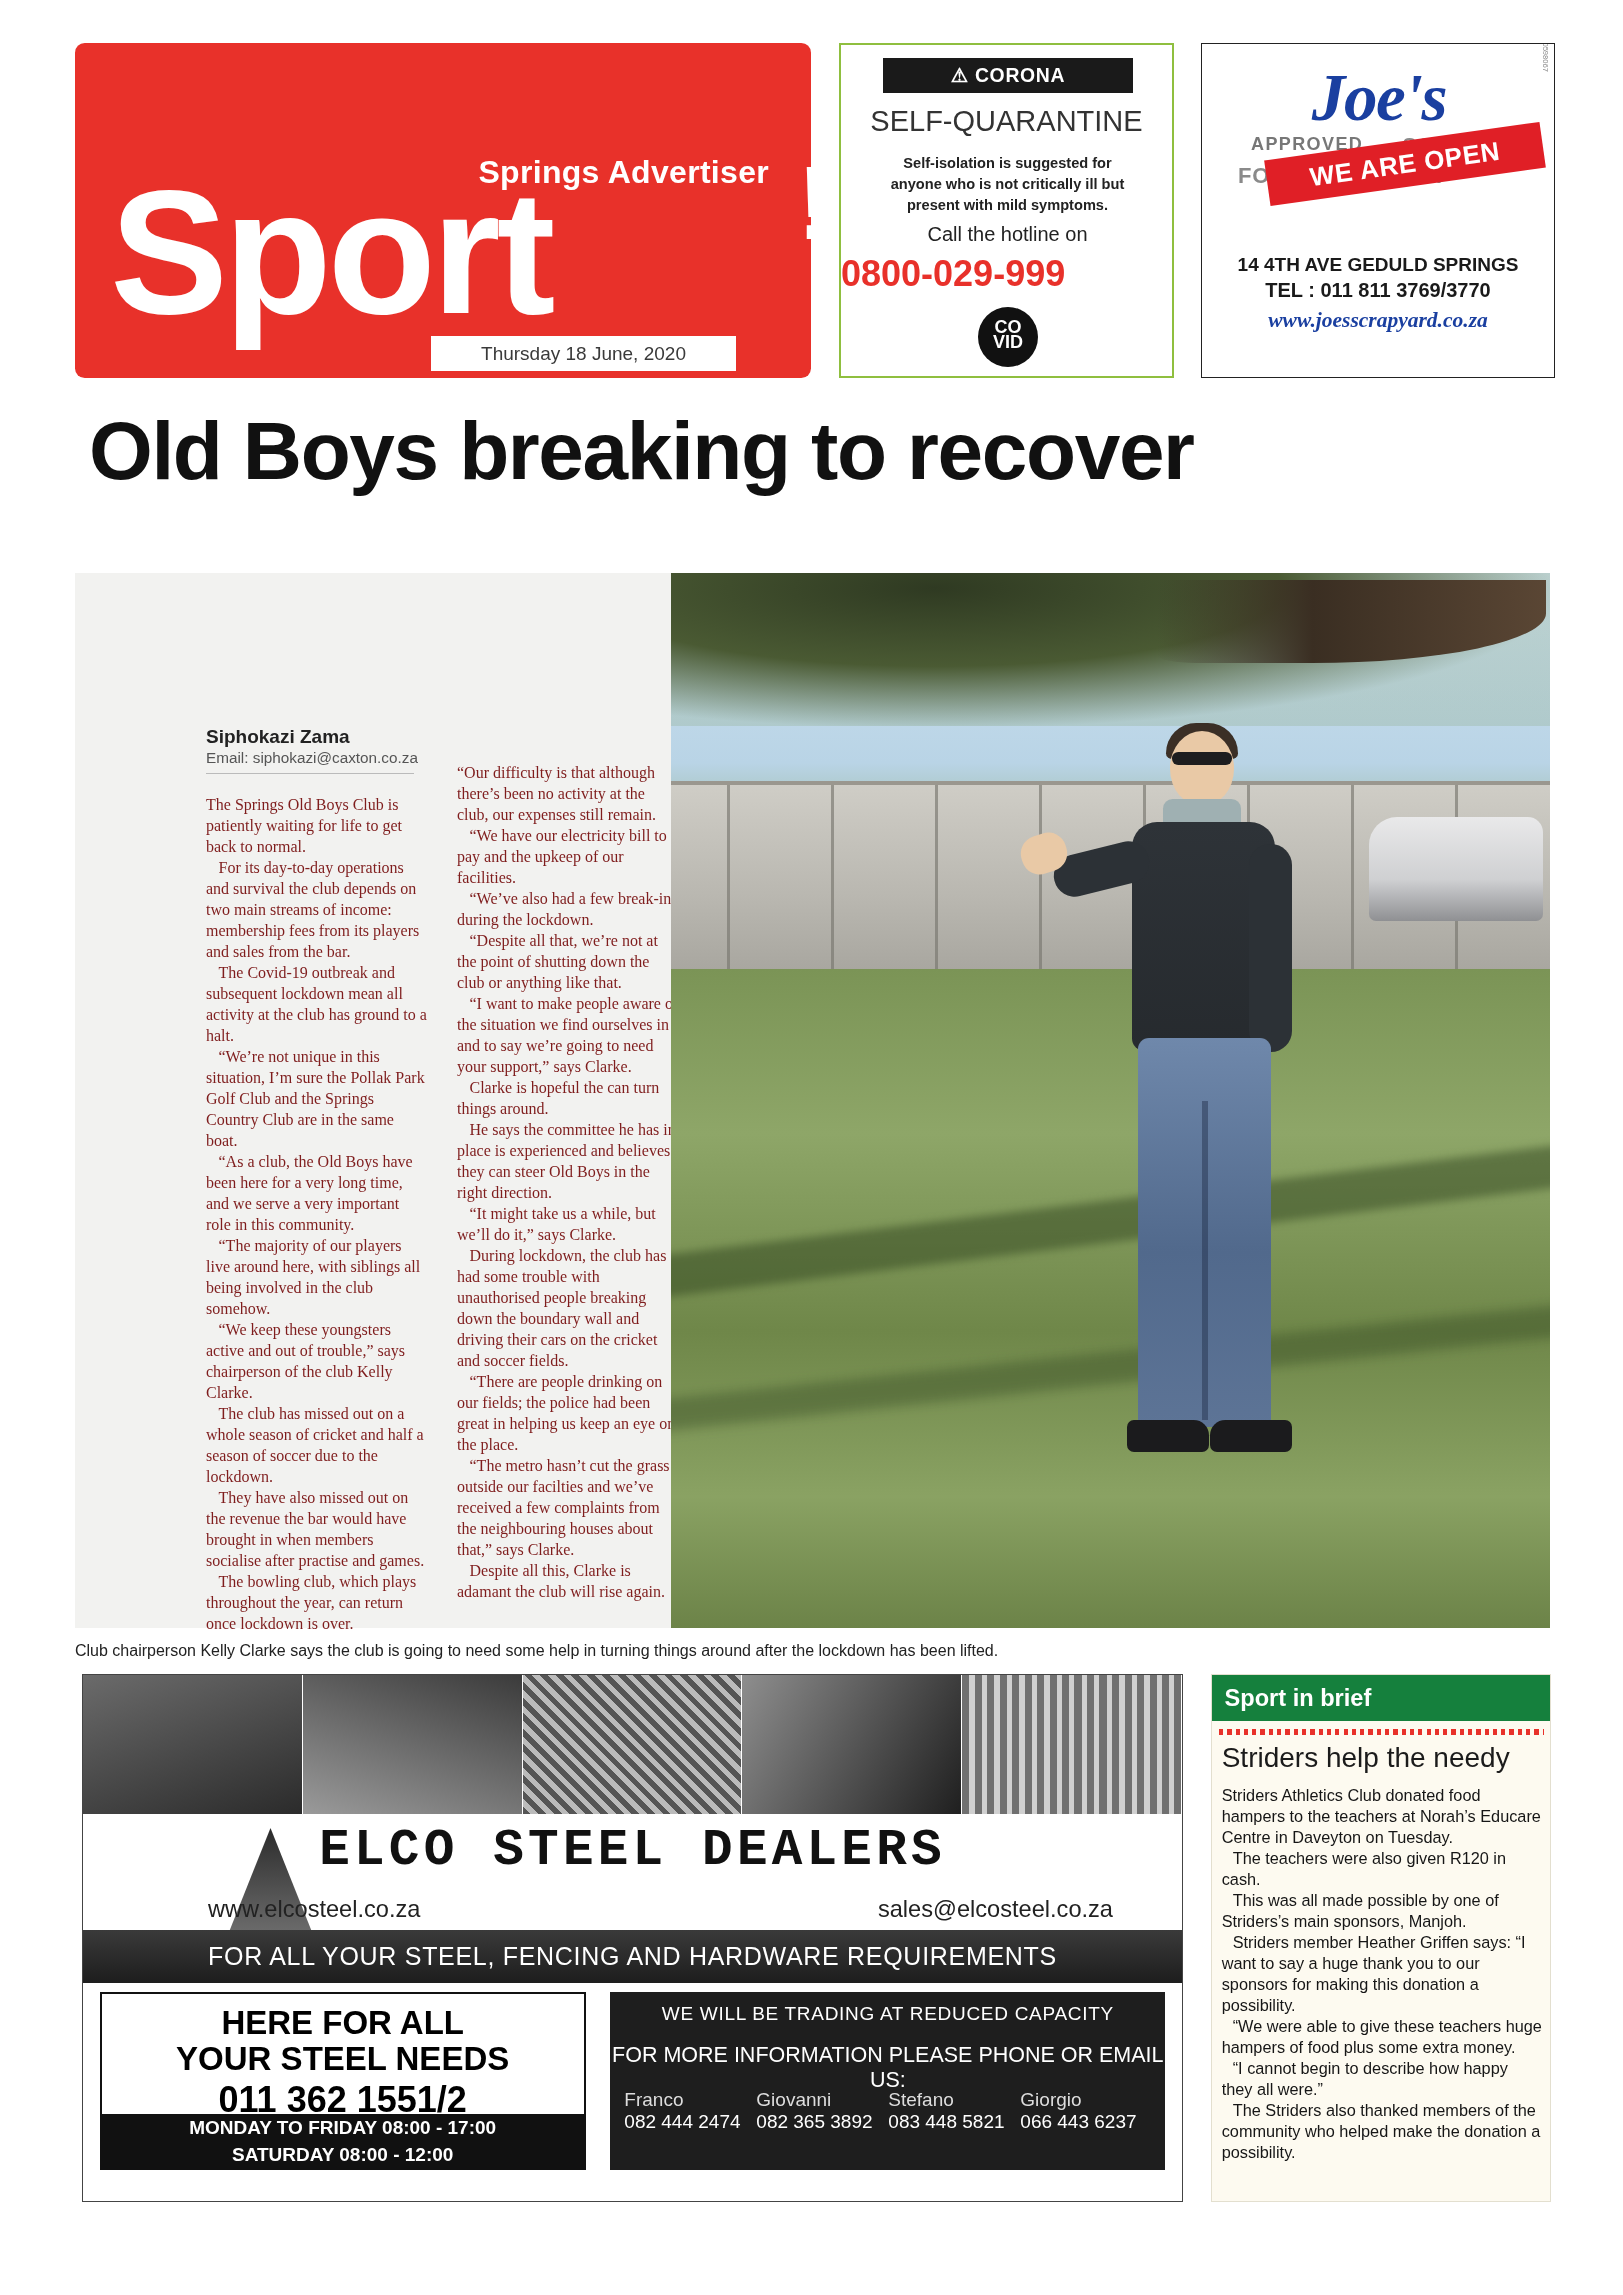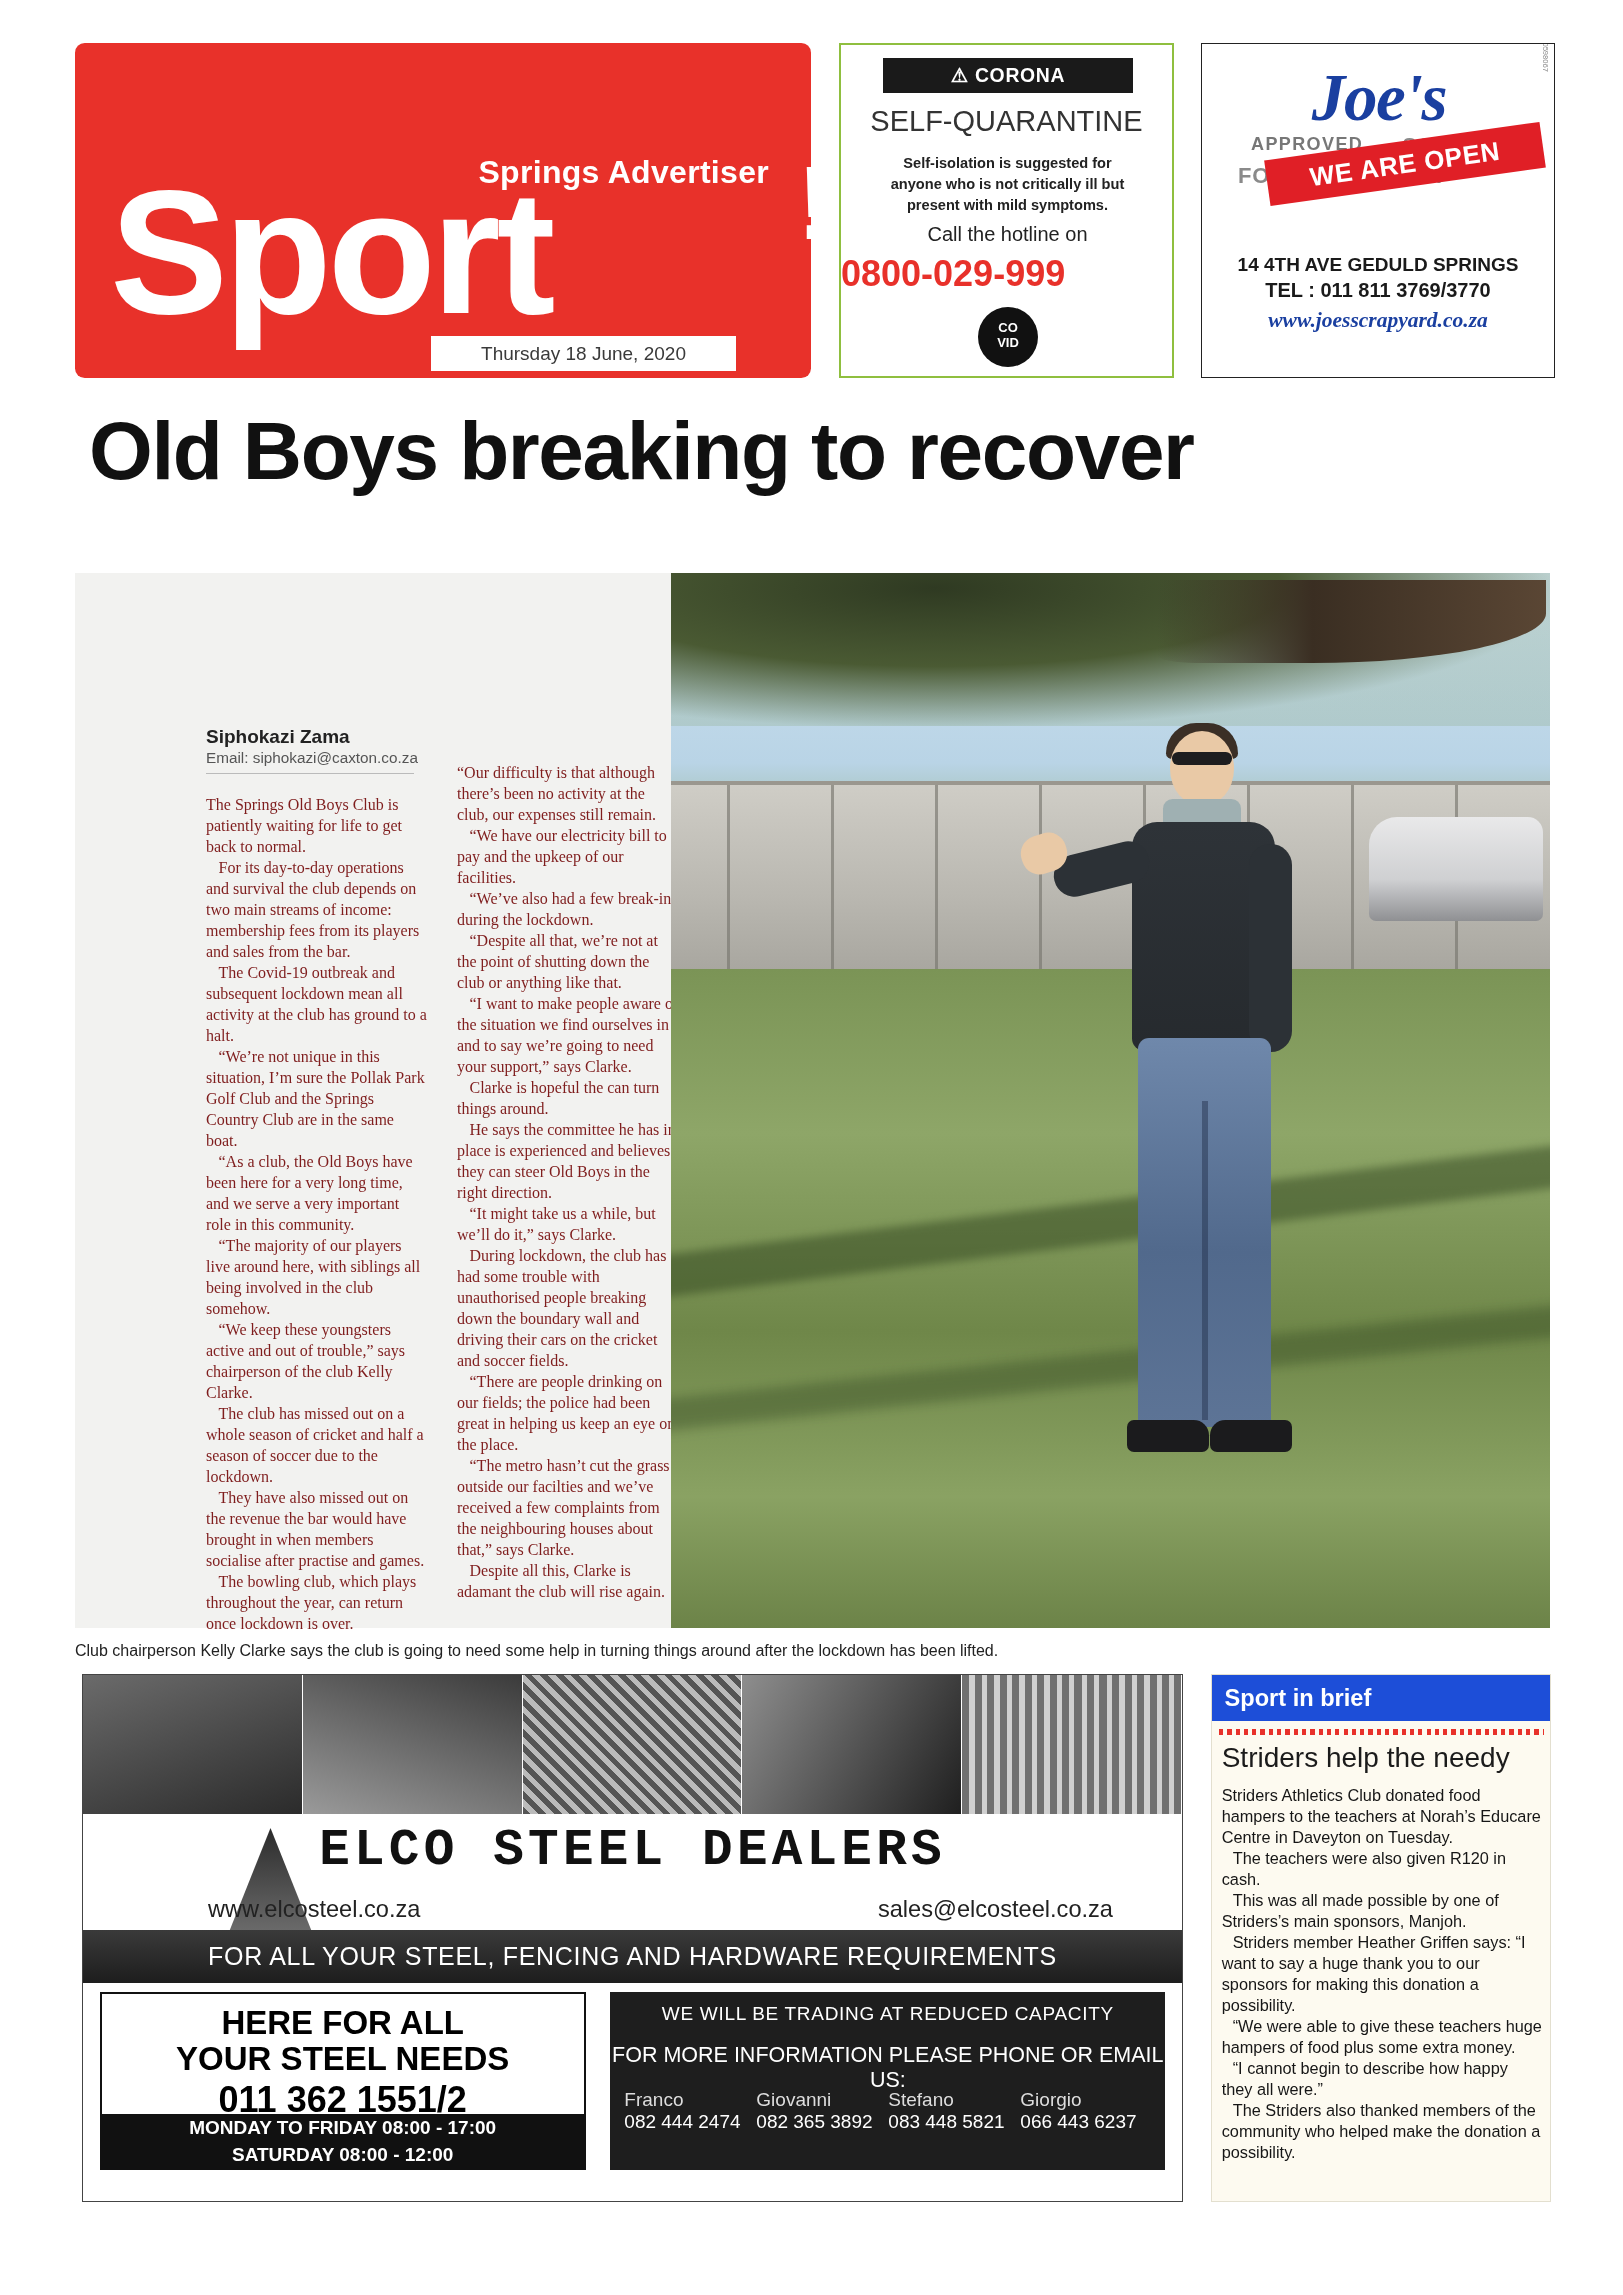--- a/index.html
+++ b/index.html
@@ -141,21 +141,21 @@
   }
   .covid-logo .circ {
     position:absolute; left:0; top:0;
     width: 60px; height: 60px;
     border-radius: 50%;
     background: #111;
   }
   .covid-logo .txt {
     position:absolute; left:0; top:12.5px;
     width:60px; text-align:center;
-    color:#fff; font-size:13px; font-weight:bold; line-height:15.3px;
+    color:#fff; font-size:18px; font-weight:bold; line-height:15.3px;
   }
 
   
   .joes-ad {
     position: absolute;
     left: 1201px; top: 43px;
     width: 354px; height: 335px;
     border: 1.4px solid #222;
     background: #ffffff;
     box-sizing: border-box;
@@ -446,21 +446,21 @@
   .sib {
     position:absolute;
     left: 1211px; top: 1674px;
     width: 340px; height: 528px;
     background: #fdfaf0;
     border: 0.7px solid #e3dfcf;
     box-sizing:border-box;
   }
   .sib-head {
     position:absolute; left: 0; top: 0; width: 100%; height: 46px;
-    background:#1d4ed8;
+    background:#15803d;
   }
   .sib-head span {
     display:block; color:#fff; font-weight:bold; font-size: 23.6px;
     line-height:46px; padding-left: 12.5px;
   }
   .sib-dots {
     position:absolute; left: 7px; top: 54px; width: 325px; height: 5.6px;
     background: repeating-linear-gradient(90deg,#e8312a 0 4.2px, transparent 4.2px 8.3px);
   }
   .sib-title {

